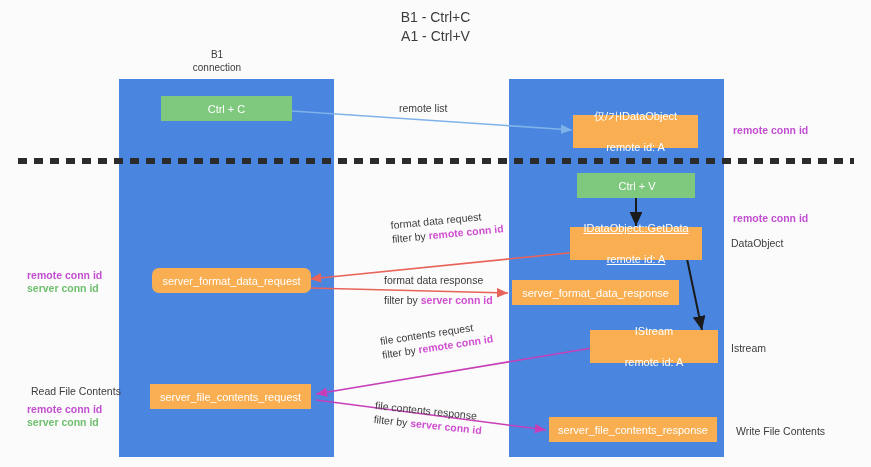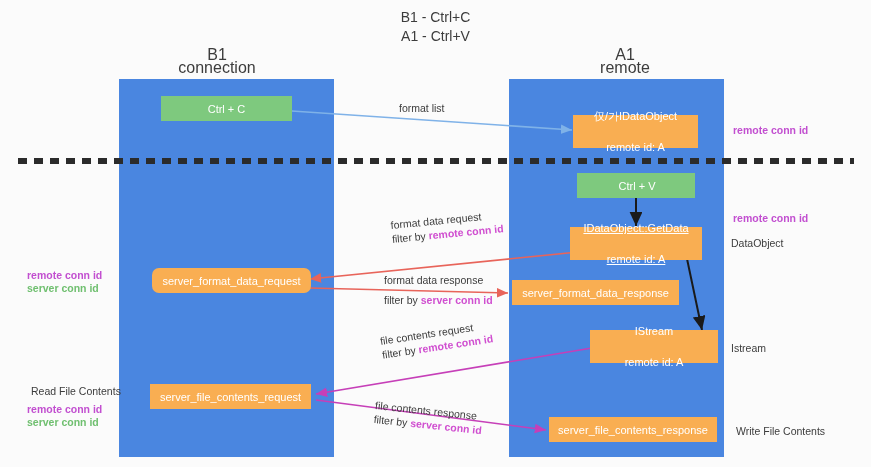--- a/index.html
+++ b/index.html
@@ -22,21 +22,21 @@
     pointer-events: none;
   }
   .lane {
     position: absolute;
     background: #4a86e0;
   }
   .lane-head {
     position: absolute;
     text-align: center;
     color: #3c3c3c;
-    font-size: 16px;
+    font-size: 10px;
     line-height: 13px;
     white-space: pre-line;
   }
   .title {
     position: absolute;
     left: 0; top: 8px;
     width: 871px;
     text-align: center;
     color: #3c3c3c;
     font-size: 14px;
@@ -87,22 +87,20 @@
 </head>
 <body>
 
 <div id="canvas">
 
   <div class="title">B1 - Ctrl+C
 A1 - Ctrl+V</div>
 
   <div class="lane-head" style="left:152px; top:48px; width:130px;">B1
 connection</div>
-  <div class="lane-head" style="left:560px; top:48px; width:130px;">A1
-remote</div>
 
   <div class="lane" style="left:119px; top:79px; width:215px; height:378px;"></div>
   <div class="lane" style="left:509px; top:79px; width:215px; height:378px;"></div>
 
   <svg class="layer" viewBox="0 0 871 467">
     <defs>
       <marker id="ah-blue" markerWidth="8" markerHeight="8" refX="7" refY="3" orient="auto">
         <path d="M0,0 L7,3 L0,6 z" fill="#7fb2e8"></path>
       </marker>
       <marker id="ah-red" markerWidth="8" markerHeight="8" refX="7" refY="3" orient="auto">
@@ -165,21 +163,21 @@
   </div>
 
   <div class="node orange" style="left:150px; top:384px; width:161px; height:25px;">
     <span>server_file_contents_request</span>
   </div>
 
   <div class="node orange" style="left:549px; top:417px; width:168px; height:25px;">
     <span>server_file_contents_response</span>
   </div>
 
-  <div class="edge-label" style="left:399px; top:101px;">format list</div>
+  <div class="edge-label" style="left:399px; top:101px;">remote list</div>
 
   <div class="edge-label" style="left:390px; top:218px; transform:rotate(-5.5deg); transform-origin: left top;">
     <div>format data request</div>
     <div><span>filter by </span><span class="hl-remote">remote conn id</span></div>
   </div>
 
   <div class="edge-label" style="left:384px; top:273px;">
     <div>format data response</div>
     <div style="margin-top:6px;"><span>filter by </span><span class="hl-server">server conn id</span></div>
   </div>

